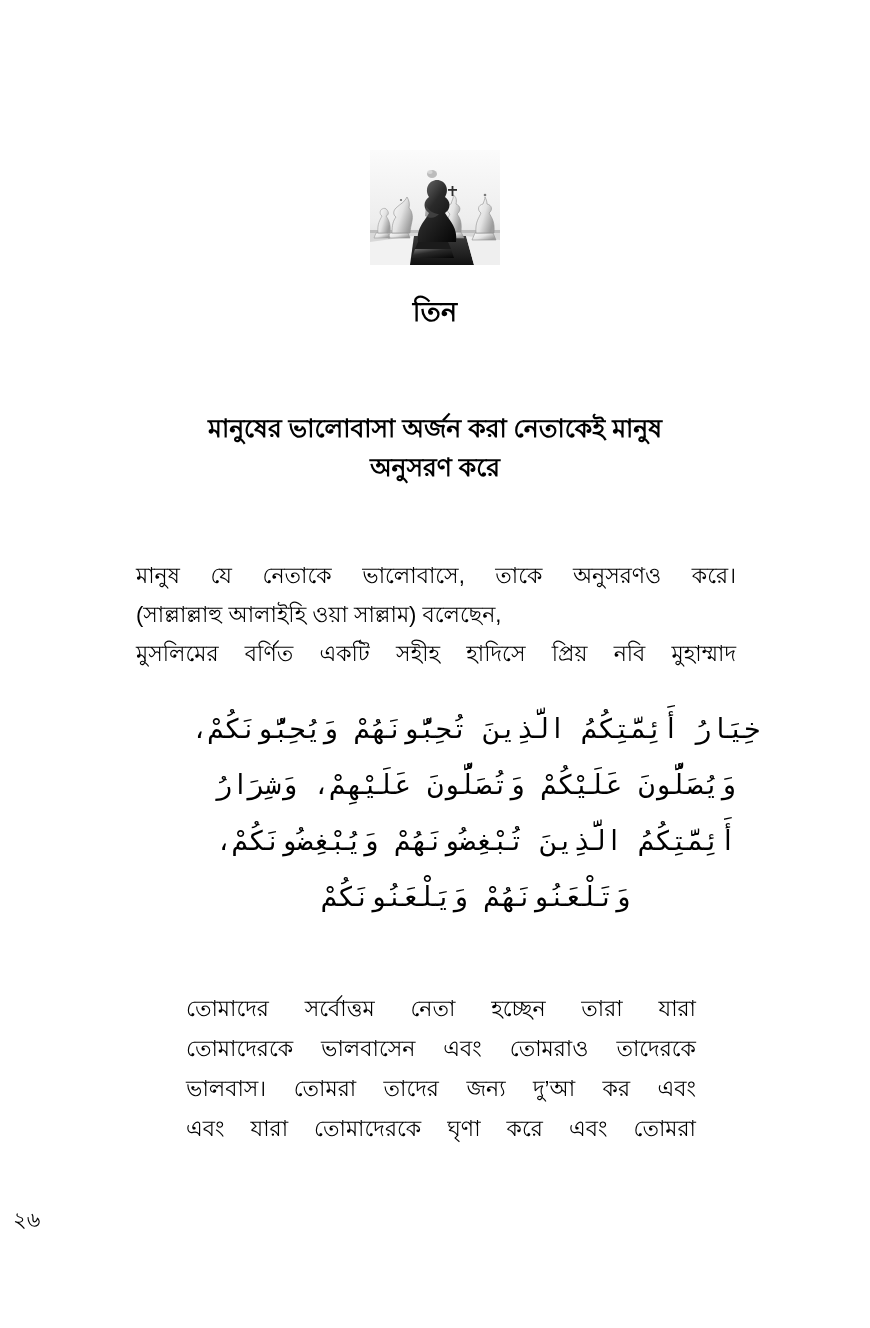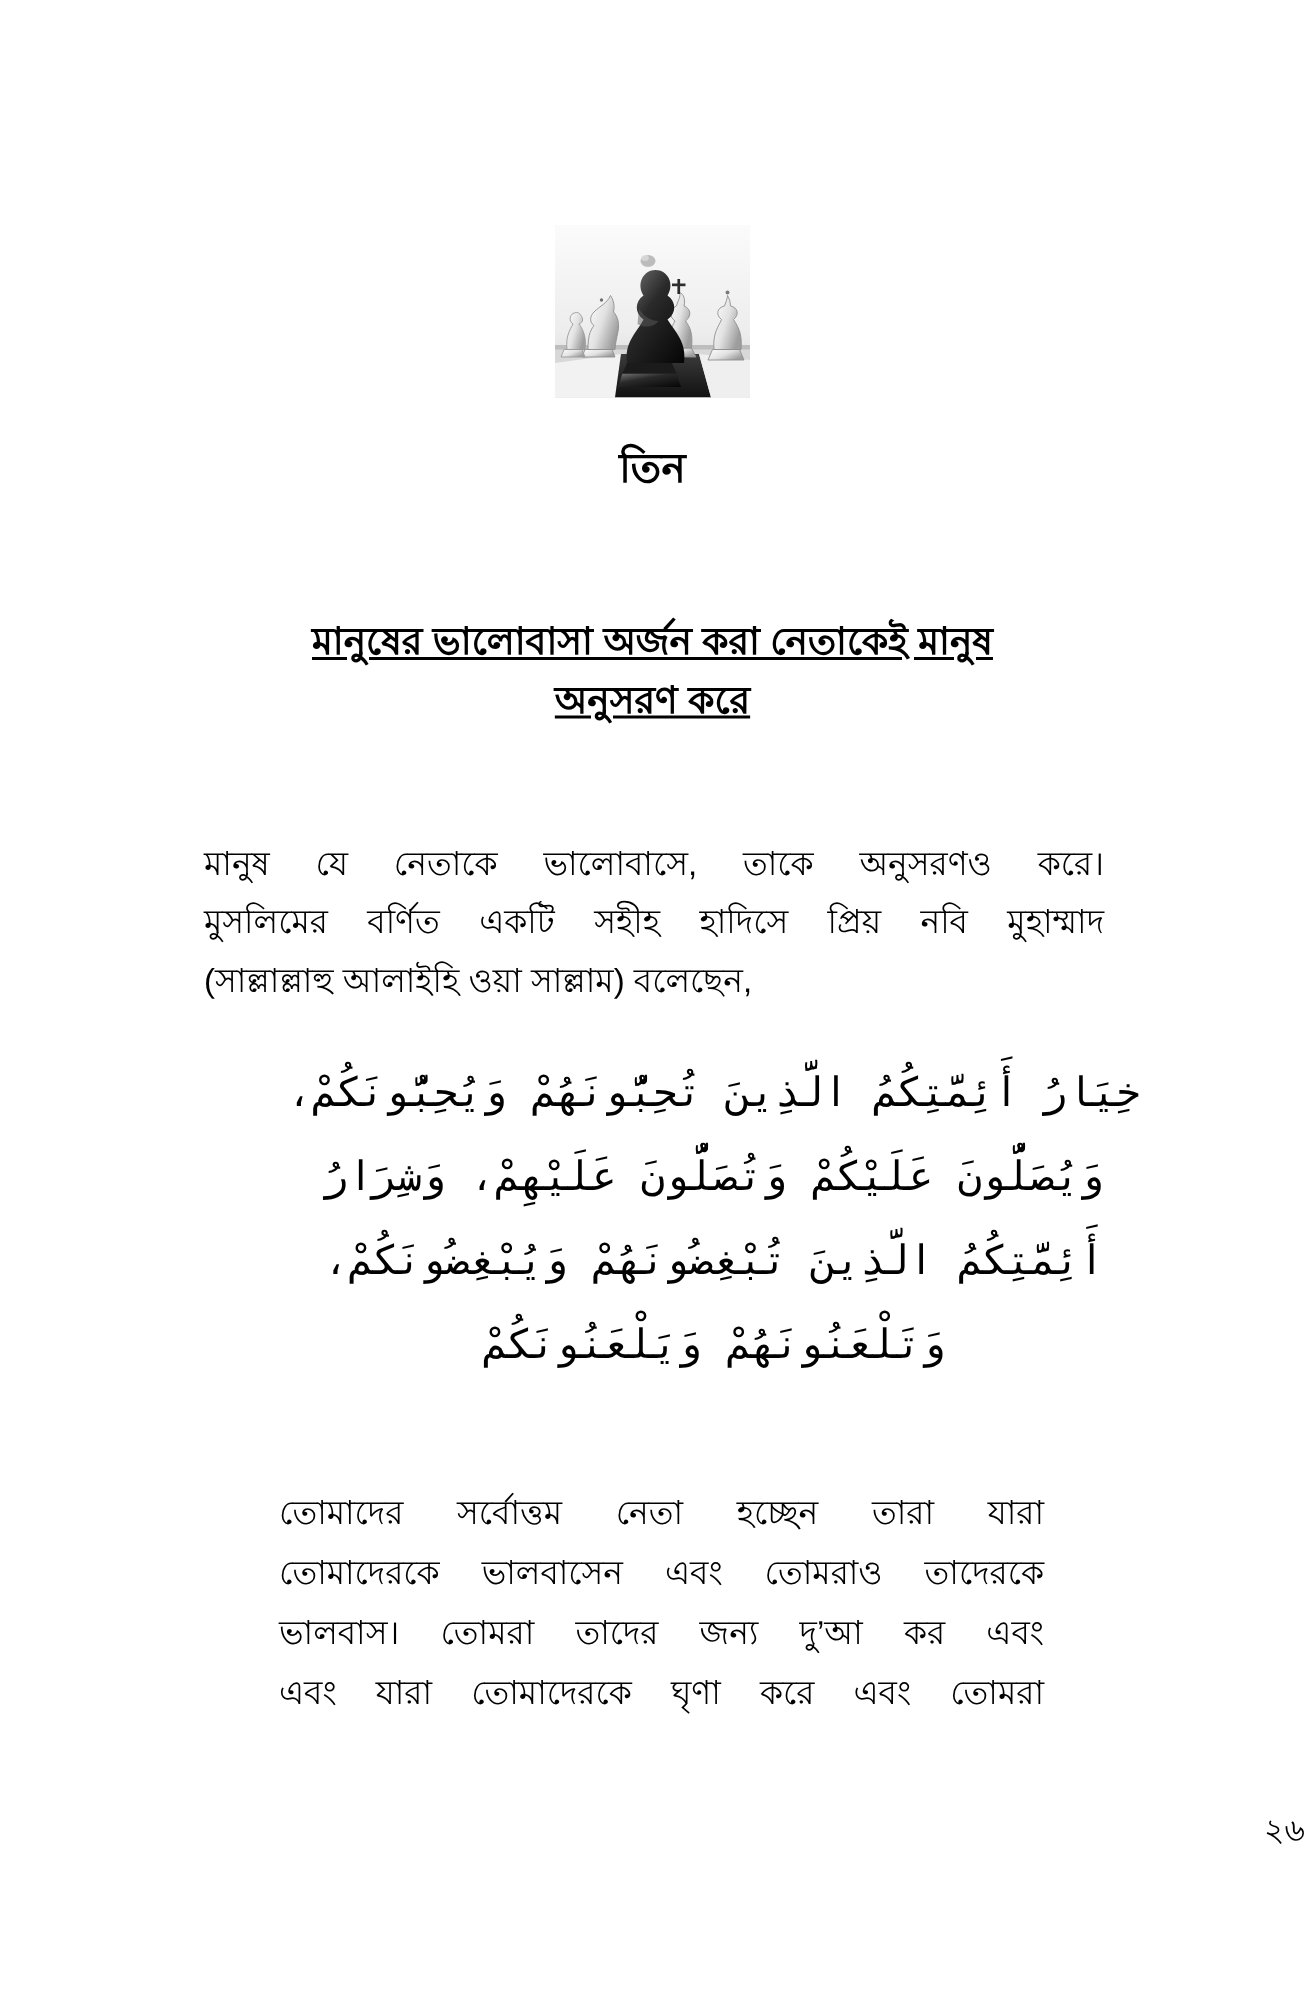--- a/index.html
+++ b/index.html
@@ -60,21 +60,20 @@
     width: 570px;
     top: 392px;
     text-align: center;
     font-family: "Liberation Sans", "DejaVu Sans", sans-serif;
     font-size: 25px;
     font-weight: 700;
     line-height: 1.55;
   }
   .chapter-title .title-line {
     display: block;
-    text-decoration: underline;
   }
 
   
   .body-col {
     position: absolute;
     left: 136px;
     width: 600px;
   }
 
   .intro-para {
@@ -126,24 +125,24 @@
   .translation-para .ln {
     display: block;
     text-align: justify;
     text-align-last: justify;
     white-space: nowrap;
   }
 
   
   .page-number {
     position: absolute;
-    left: 0;
+    left: 13px;
     right: 0;
     top: 1204px;
-    text-align: right;
+    text-align: left;
     font-family: "Liberation Sans", "DejaVu Sans", sans-serif;
     font-size: 21px;
     font-weight: 400;
   }
 </style>
 </head>
 <body>
 
 <div class="page">
 
@@ -218,22 +217,22 @@
 
   <div class="chapter-number">তিন</div>
 
   <h1 class="chapter-title">
     <span class="title-line">মানুষের ভালোবাসা অর্জন করা নেতাকেই মানুষ</span>
     <span class="title-line">অনুসরণ করে</span>
   </h1>
 
   <p class="body-col intro-para">
     <span class="ln">মানুষ যে নেতাকে ভালোবাসে, তাকে অনুসরণও করে।</span>
+    <span class="ln last">(সাল্লাল্লাহু আলাইহি ওয়া সাল্লাম) বলেছেন,</span>
     <span class="ln">মুসলিমের বর্ণিত একটি সহীহ হাদিসে প্রিয় নবি মুহাম্মাদ</span>
-    <span class="ln last">(সাল্লাল্লাহু আলাইহি ওয়া সাল্লাম) বলেছেন,</span>
   </p>
 
   <blockquote class="arabic-block">
     <span class="aln">خِيَارُ أَئِمَّتِكُمُ الَّذِينَ تُحِبُّونَهُمْ وَيُحِبُّونَكُمْ،</span>
     <span class="aln">وَيُصَلُّونَ عَلَيْكُمْ وَتُصَلُّونَ عَلَيْهِمْ، وَشِرَارُ</span>
     <span class="aln">أَئِمَّتِكُمُ الَّذِينَ تُبْغِضُونَهُمْ وَيُبْغِضُونَكُمْ،</span>
     <span class="aln">وَتَلْعَنُونَهُمْ وَيَلْعَنُونَكُمْ</span>
   </blockquote>
 
   <p class="translation-para">

